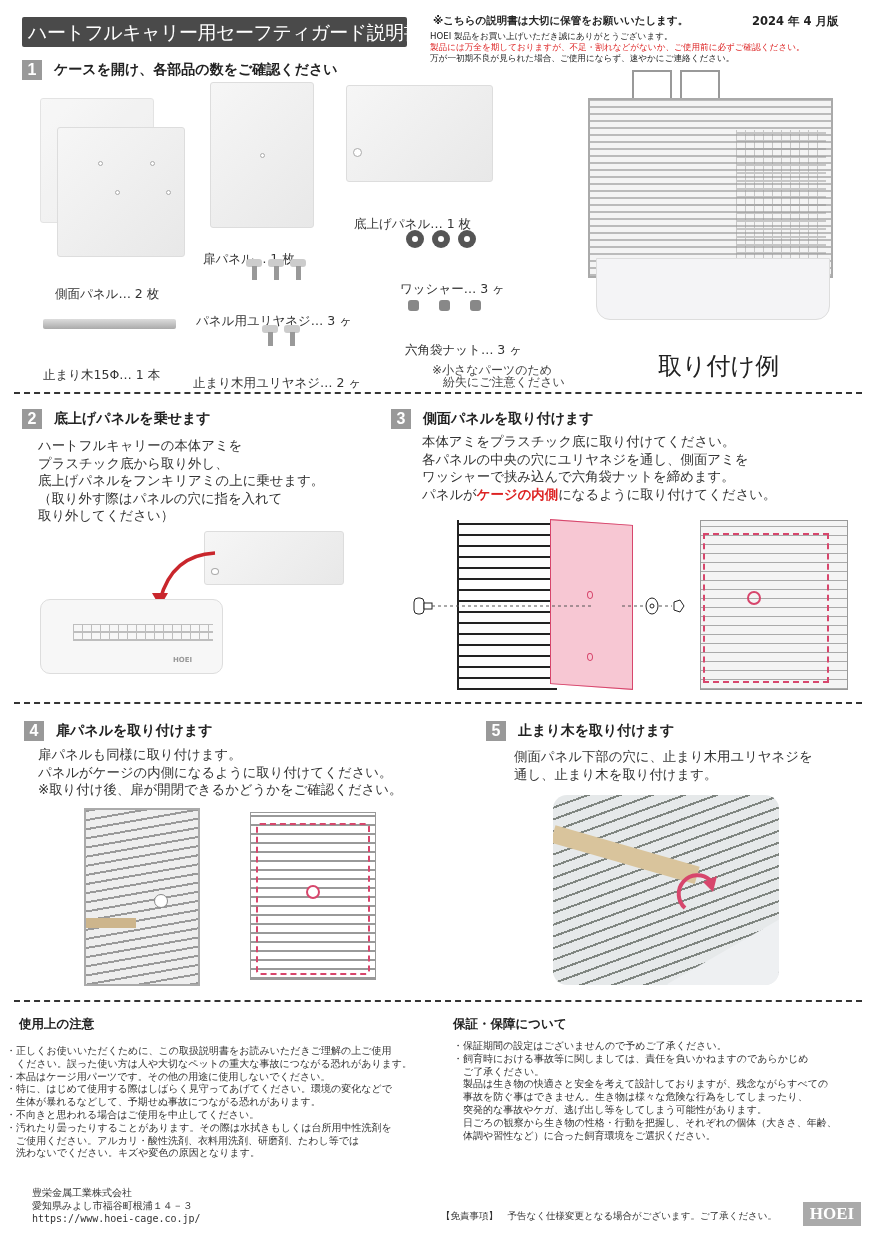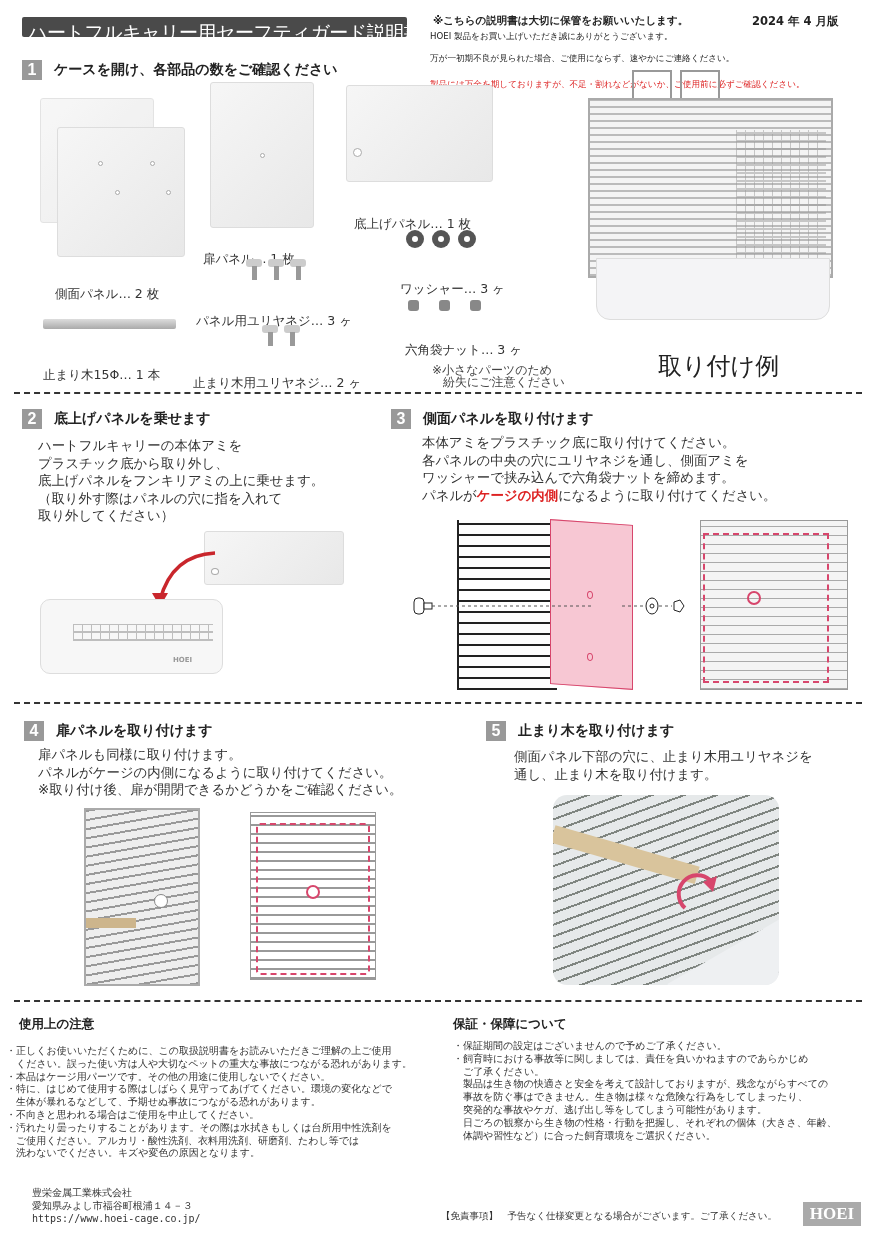--- a/index.html
+++ b/index.html
@@ -1,18 +1,18 @@
 <!DOCTYPE html>
 <html><head>
 <meta charset="utf-8">
 <style>
   * { box-sizing: border-box; margin: 0; padding: 0; }
   body { width: 876px; height: 1242px; background: #fff; font-family: "DejaVu Sans", sans-serif; color: #222; position: relative; overflow: hidden; }
   .abs { position: absolute; }
-  .title-bar { left: 22px; top: 17px; width: 385px; height: 20px; background: #4a4a4a; color: #fff; font-size: 19px; line-height: 30px; padding-left: 6px; border-radius: 2px; white-space: nowrap; letter-spacing: -0.5px; }
+  .title-bar { left: 22px; top: 17px; width: 385px; height: 30px; background: #4a4a4a; color: #fff; font-size: 19px; line-height: 30px; padding-left: 6px; border-radius: 2px; white-space: nowrap; letter-spacing: -0.5px; }
   .notice-top { left: 433px; top: 14px; font-size: 10.5px; font-weight: bold; white-space: nowrap; }
   .edition { left: 752px; top: 14px; font-size: 11.5px; font-weight: bold; }
   .notice-l { left: 430px; font-size: 8.6px; white-space: nowrap; }
   .red { color: #d22; }
   .badge { width: 20px; height: 20px; background: #999; color: #fff; font-weight: bold; font-size: 16px; text-align: center; line-height: 20px; font-family: "Liberation Sans", sans-serif; display: inline-block; }
   .step-head { display: flex; align-items: center; gap: 12px; white-space: nowrap; }
   .step-title { font-size: 14px; font-weight: bold; }
   .body-text { font-size: 13.4px; line-height: 17.5px; color: #333; white-space: nowrap; }
   .label { font-size: 12.5px; color: #333; white-space: nowrap; margin-top: 20px; }
   .small { font-size: 12px; color: #444; line-height: 12px; white-space: nowrap; margin-top: 17px; }
@@ -35,21 +35,21 @@
   .footer-text { font-size: 10px; line-height: 13px; color: #333; font-family: "DejaVu Sans Mono", monospace; white-space: nowrap; }
   .hoei-logo { background: #aaa; color: #fff; font-family: "Liberation Serif", serif; font-weight: bold; font-size: 17px; width: 58px; height: 24px; text-align: center; line-height: 24px; }
 </style>
 </head>
 <body>
 
 <div class="abs title-bar">ハートフルキャリー用セーフティガード説明書</div>
 <div class="abs notice-top">※こちらの説明書は大切に保管をお願いいたします。</div>
 <div class="abs edition">2024 年 4 月版</div>
 <div class="abs notice-l" style="top:31px;">HOEI 製品をお買い上げいただき誠にありがとうございます。</div>
-<div class="abs notice-l red" style="top:42px;margin-top:37px;">製品には万全を期しておりますが、不足・割れなどがないか、ご使用前に必ずご確認ください。</div>
+<div class="abs notice-l red" style="top:42px;">製品には万全を期しておりますが、不足・割れなどがないか、ご使用前に必ずご確認ください。</div>
 <div class="abs notice-l" style="top:53px;">万が一初期不良が見られた場合、ご使用にならず、速やかにご連絡ください。</div>
 
 <div class="abs step-head" style="left:22px; top:60px;">
   <span class="badge">1</span>
   <span class="step-title">ケースを開け、各部品の数をご確認ください</span>
 </div>
 
 <div class="abs panel" style="left:40px; top:98px; width:114px; height:125px; opacity:.8;"></div>
 <div class="abs panel" style="left:57px; top:127px; width:128px; height:130px;">
   <span class="hole" style="left:40px; top:33px;"></span>
@@ -126,21 +126,21 @@
 </svg>
 <div class="abs tray" style="left:40px; top:599px; width:183px; height:75px; border-radius:10px; background:#f7f7f7;">
   <div class="abs cage-grid" style="left:32px; top:24px; width:140px; height:17px; opacity:.6;"></div>
   <div class="abs" style="left:132px; top:56px; font-size:7px; color:#999; font-weight:bold;">HOEI</div>
 </div>
 
 <div class="abs step-head" style="left:391px; top:409px;">
   <span class="badge">3</span>
   <span class="step-title">側面パネルを取り付けます</span>
 </div>
-<div class="abs body-text" style="left:422px; top:434px;">
+<div class="abs body-text" style="left:422px; top:434px;font-family:Liberation Mono, monospace;">
   <div>本体アミをプラスチック底に取り付けてください。</div>
   <div>各パネルの中央の穴にユリヤネジを通し、側面アミを</div>
   <div>ワッシャーで挟み込んで六角袋ナットを締めます。</div>
   <div><span>パネルが</span><span class="red" style="font-weight:bold;">ケージの内側</span><span>になるように取り付けてください。</span></div>
 </div>
 
 <div class="abs" style="left:457px; top:520px; width:100px; height:170px; background:repeating-linear-gradient(0deg,#222 0 2px,#fff 2px 11px); border-left:2px solid #222;"></div>
 <div class="abs pink-panel" style="left:550px; top:522px; width:83px; height:165px; transform:skewY(4deg);">
   <span class="hole" style="left:36px; top:68px; border-color:#d7466c; background:transparent; width:6px; height:8px;"></span>
   <span class="hole" style="left:36px; top:130px; border-color:#d7466c; background:transparent; width:6px; height:8px;"></span>

